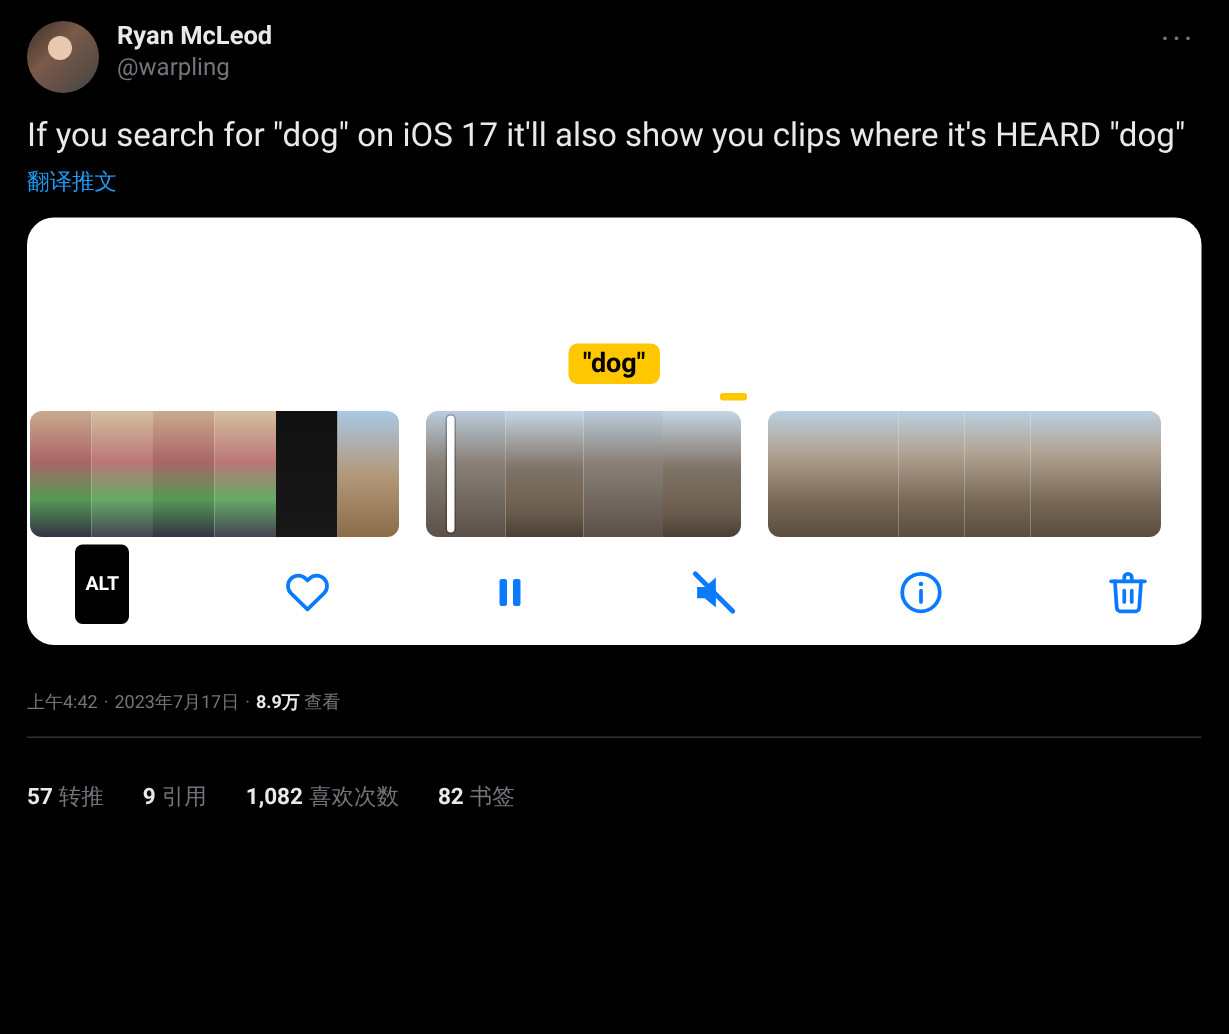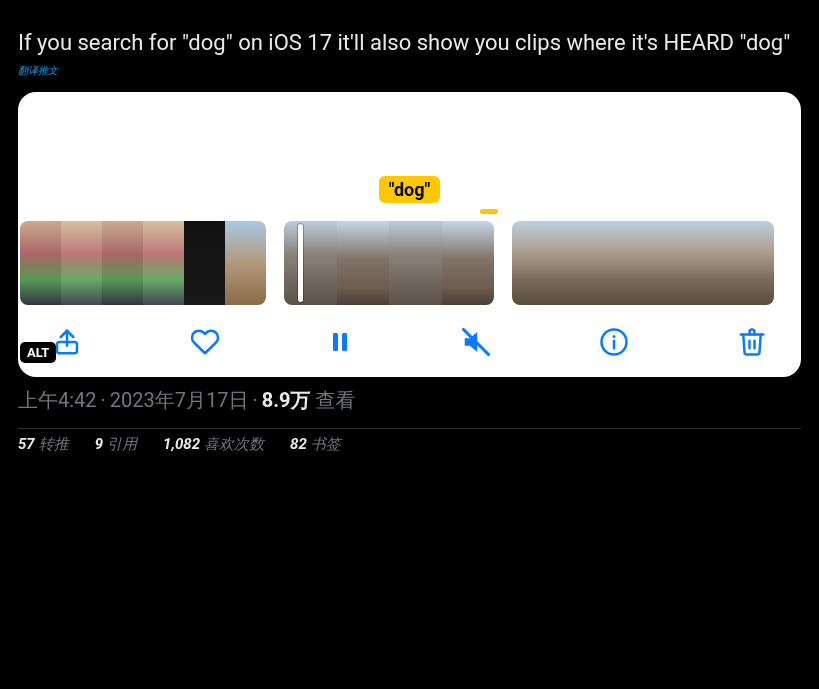--- a/index.html
+++ b/index.html
@@ -21,21 +21,21 @@
   }
   .avatar::after{
     content:""; position:absolute; left:14px; top:10px; width:16px; height:16px;
     background:#e8c8b0; border-radius:50%;
   }
   .names { flex:1; line-height:1.25; }
   .display-name { font-weight: 700; font-size: 17px; color:#e7e9ea; }
   .handle { color:#71767b; font-size:16px; }
   .more { color:#71767b; font-size:22px; letter-spacing:2px; padding:0 4px; cursor:pointer; }
   .body-text { margin-top: 14px; font-size: 22px; line-height: 1.35; color:#e7e9ea; word-wrap: break-word; }
-  .translate { color:#1d9bf0; font-size:10px; margin-top:6px; cursor:pointer;font-style:italic; }
+  .translate { color:#1d9bf0; font-size:15px; margin-top:6px; cursor:pointer; }
   .media-card {
     margin-top: 14px;
     width: 100%;
     background:#fff;
     border-radius: 18px;
     overflow:hidden;
     position:relative;
     padding-bottom:14px;
   }
   .blank-top { height: 84px; }
@@ -66,36 +66,44 @@
     box-shadow:0 0 0 1px rgba(0,0,0,.25);
   }
   .toolbar {
     display:flex; justify-content:space-between; align-items:center;
     padding: 20px 34px 6px;
   }
   .tb-btn { color:#0a7aff; cursor:pointer; display:flex; align-items:center; justify-content:center; }
   .tb-btn svg { width:30px; height:30px; }
   .tb-btn.pause svg { width:24px; height:28px; }
   .alt-badge {
-    position:absolute; left:2px; bottom:14px; background:#000; color:#fff;
-    font-weight:700; font-size:13px; padding:3px 7px; border-radius:5px;
+    position:absolute; left:32px; bottom:14px; background:#000; color:#fff;
+    font-weight:700; font-size:13px; padding:19px 7px; border-radius:5px;
   }
-  .meta-line { margin-top:10px; color:#71767b; font-size:20px; }
+  .meta-line { margin-top:30px; color:#71767b; font-size:12px; }
   .meta-line .sep { margin:0 4px; }
   .meta-line .views-num { color:#e7e9ea; font-weight:700; }
   .divider { border:none; border-top:1px solid #2f3336; margin-top:14px; }
-  .stats { display:flex; gap:26px; margin-top:6px; font-size:15px; color:#71767b;font-style:italic; }
+  .stats { display:flex; gap:26px; margin-top:30px; font-size:15px; color:#71767b; }
   .stats .num { color:#e7e9ea; font-weight:700; margin-right:4px; }
   .stat { cursor:pointer; }
 </style>
 </head>
 <body>
 
 <div class="tweet">
 
+  <div class="header">
+    <div class="avatar"></div>
+    <div class="names">
+      <div class="display-name">Ryan McLeod</div>
+      <div class="handle">@warpling</div>
+    </div>
+    <div class="more">···</div>
+  </div>
 
   <div class="body-text">If you search for "dog" on iOS 17 it'll also show you clips where it's HEARD "dog"</div>
   <div class="translate">翻译推文</div>
 
   <div class="media-card">
     <div class="blank-top"></div>
     <div class="tag-row">
       <span class="dog-tag">"dog"</span>
     </div>
     <div class="marker-row">

